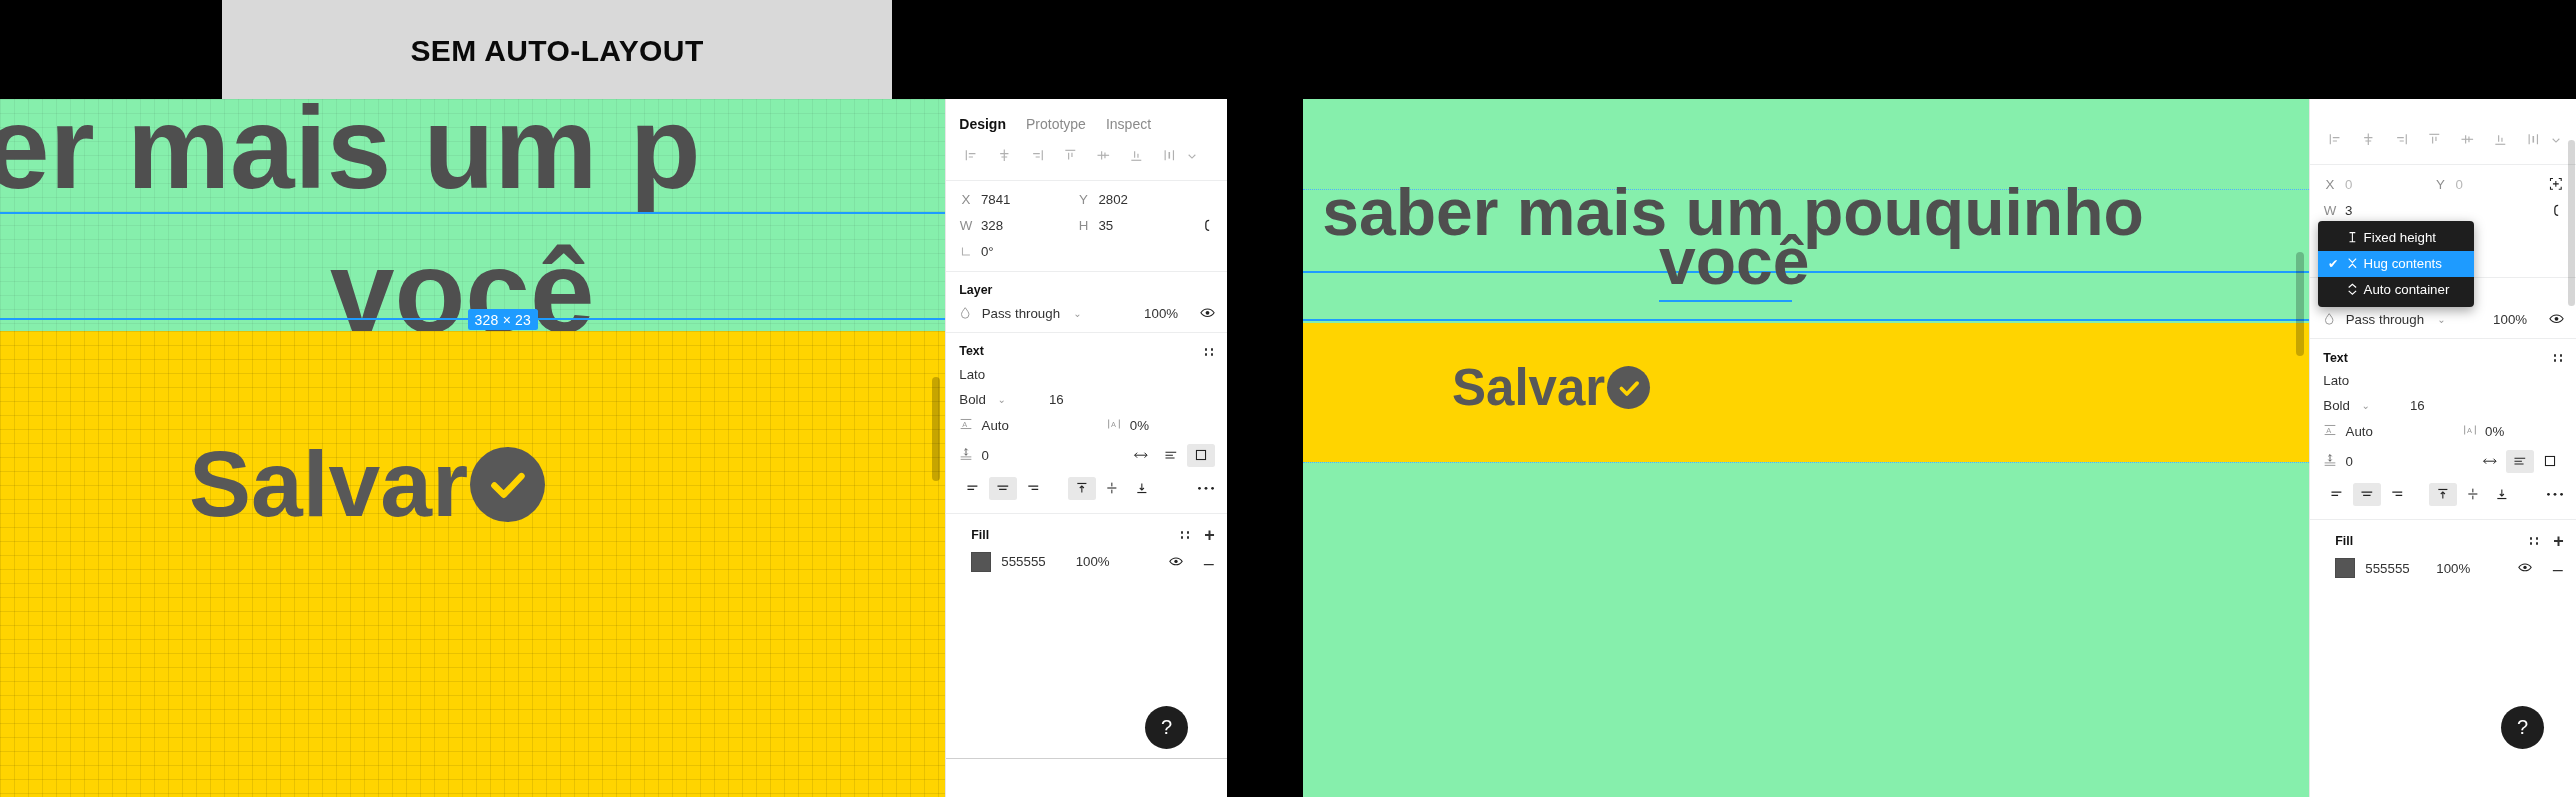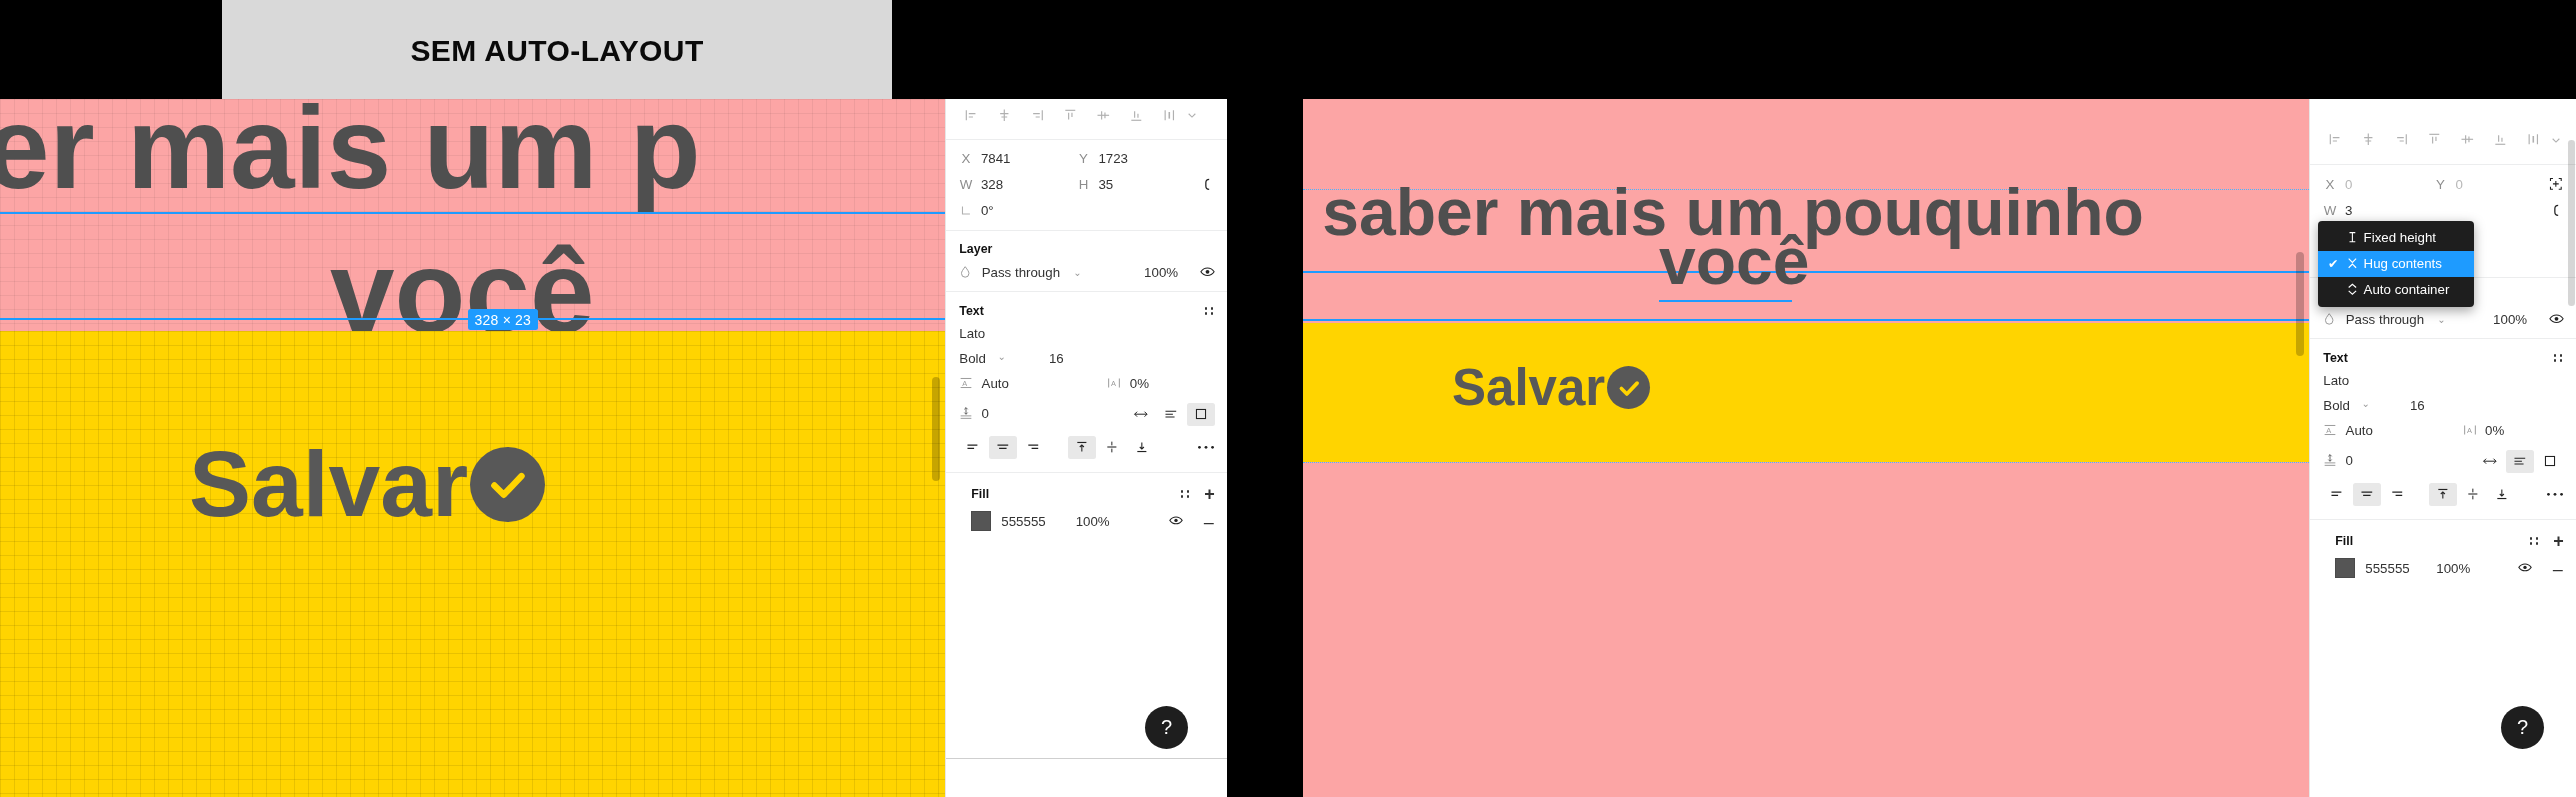--- a/index.html
+++ b/index.html
@@ -12,21 +12,21 @@
   .hdr-label{font-size:30px;font-weight:bold;letter-spacing:0.4px;color:#0a0a0a;font-family:"Liberation Sans",sans-serif;}
   #hdr-left{left:222px;width:670px;}
   #hdr-right{left:1605px;width:673px;}
 
   
   .half{position:absolute;top:99px;height:698px;overflow:hidden;background:#fff;}
   #half-left{left:0;width:1227px;}
   #half-right{left:1303px;width:1273px;}
 
   
-  .canvas{position:absolute;top:0;bottom:0;left:0;background:#fca5a5;overflow:hidden;}
+  .canvas{position:absolute;top:0;bottom:0;left:0;background:#86efac;overflow:hidden;}
   #canvas-left{width:945px;}
   #canvas-right{width:1006px;}
 
   .grid{position:absolute;inset:0;
     background-image:
       linear-gradient(to right, rgba(0,0,0,.055) 0.8px, transparent 0.8px),
       linear-gradient(to bottom, rgba(0,0,0,.055) 0.8px, transparent 0.8px);
     background-size:14px 14px;}
   .grid.on-yellow{background-image:
       linear-gradient(to right, rgba(0,0,0,.09) 0.8px, transparent 0.8px),
@@ -75,21 +75,21 @@
   .fld-val{font-size:13.3px;color:#333;}
   .fld-val.ph{color:#b8b8b8;}
   .row-tail{margin-left:auto;display:flex;align-items:center;gap:8.3px;}
 
   .lrow{display:flex;align-items:center;gap:10px;font-size:13.3px;color:#333;}
   .lrow .sp{margin-left:auto;}
 
   .chev{font-size:10px;color:#9a9a9a;margin-left:3.3px;}
 
   .tgrid{display:flex;align-items:center;margin-bottom:10px;}
-  .tgrid .cell{display:flex;gap:8.3px;}
+  .tgrid .cell{display:flex;align-items:center;gap:8.3px;}
   .tgrid .cell.right{margin-left:auto;}
   .tgrid .val{font-size:13.3px;color:#333;}
 
   .icbtn{width:28px;height:23px;display:flex;align-items:center;justify-content:center;border-radius:2.5px;}
   .icbtn.sel{background:#e8e8e8;}
 
   .swatch{width:18px;height:18px;background:#555555;border:0.8px solid rgba(0,0,0,.12);flex:none;}
 
   .dots6{display:inline-block;width:11.6px;height:11.6px;position:relative;}
   .dots6 i{position:absolute;width:2.5px;height:2.5px;border-radius:50%;background:#333;}
@@ -142,20 +142,25 @@
             <path d="M5 12.5 L10 17.5 L19.5 7.5" fill="none" stroke="#ffd400" stroke-width="3.4" stroke-linecap="round" stroke-linejoin="round"></path>
           </svg>
         </span>
       </div>
 
       <div class="canvas-scrollbar" style="right:5px;top:278px;height:104px;"></div>
     </div>
 
     <div class="panel" id="panel-left">
 
+      <div class="panel-tabs">
+        <div class="ptab active">Design</div>
+        <div class="ptab">Prototype</div>
+        <div class="ptab">Inspect</div>
+      </div>
 
       <div class="align-row">
         <span class="ic">
             <svg width="16.6" height="16.6" viewBox="0 0 20 20">
               <path d="M4 4v12" stroke="#b0b0b0" stroke-width="1.4"></path>
               <path d="M7 8h8M7 12h5" stroke="#b0b0b0" stroke-width="1.4"></path>
             </svg>
           </span>
         <span class="ic">
             <svg width="16.6" height="16.6" viewBox="0 0 20 20">
@@ -201,21 +206,21 @@
       </div>
 
       <div class="sec">
         <div class="fld-row">
           <div class="fld">
             <span class="fld-lbl">X</span>
             <span class="fld-val">7841</span>
           </div>
           <div class="fld">
             <span class="fld-lbl">Y</span>
-            <span class="fld-val">1723</span>
+            <span class="fld-val">2802</span>
           </div>
         </div>
         <div class="fld-row">
           <div class="fld">
             <span class="fld-lbl">W</span>
             <span class="fld-val">328</span>
           </div>
           <div class="fld">
             <span class="fld-lbl">H</span>
             <span class="fld-val">35</span>

